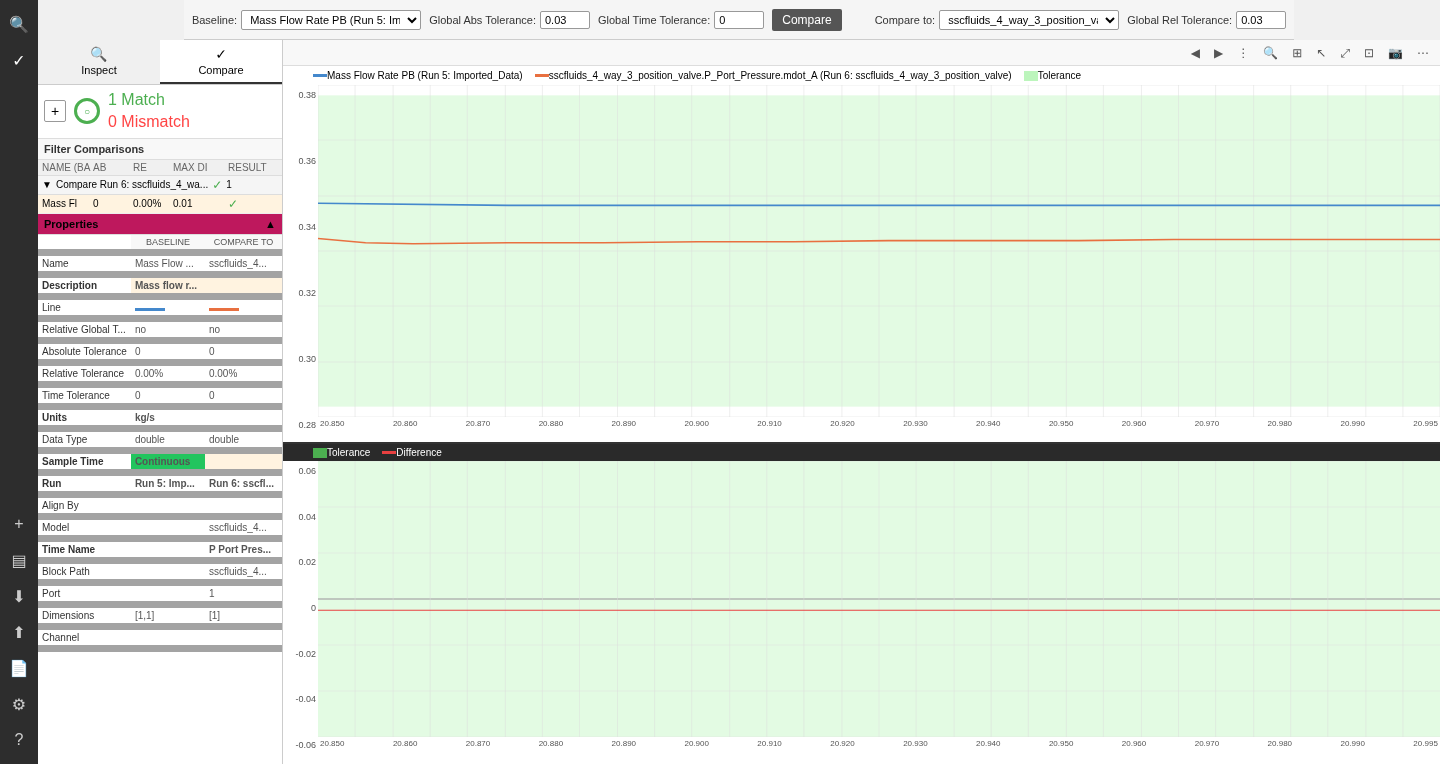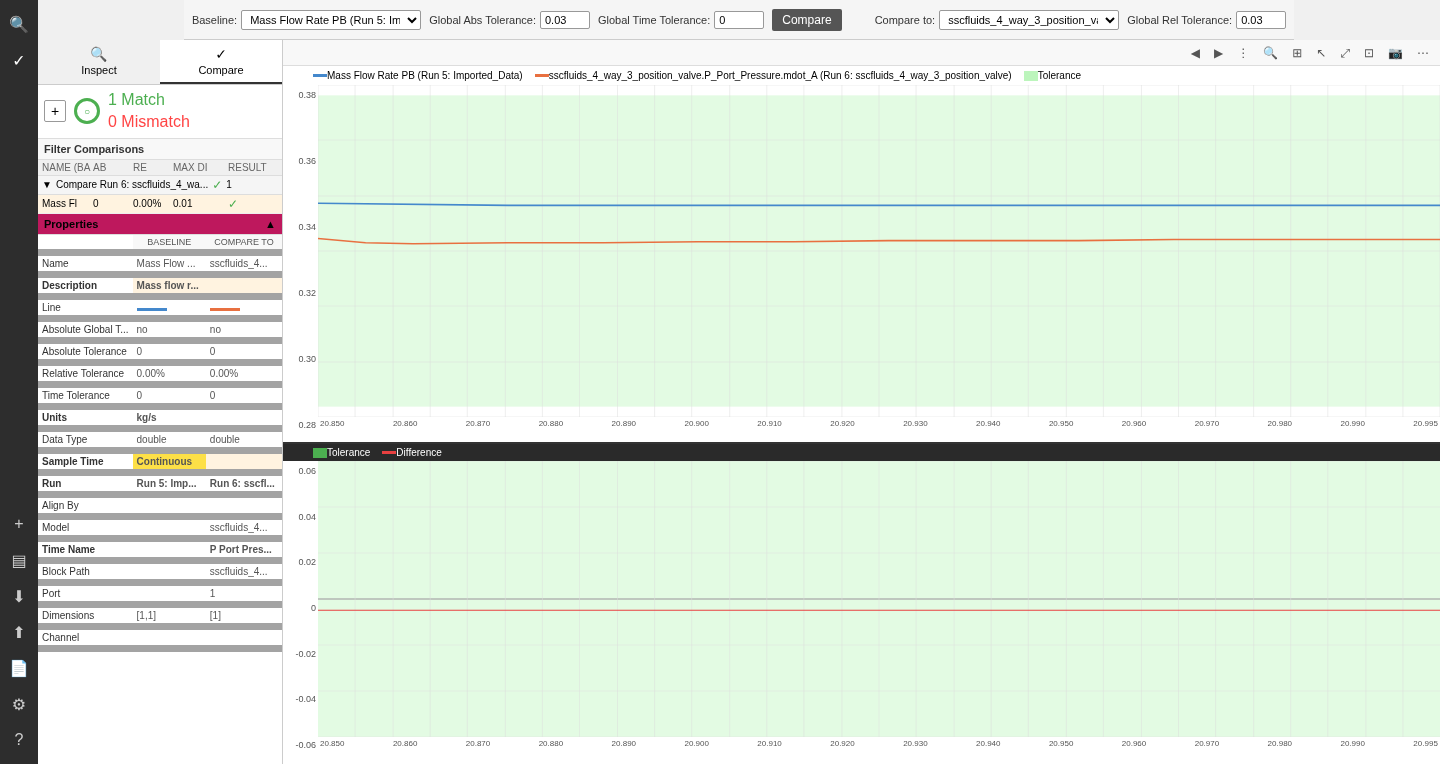--- a/index.html
+++ b/index.html
@@ -266,21 +266,21 @@
               <td>Description</td>
               <td style="background:#fff3e0">Mass flow r...</td>
               <td style="background:#fff3e0"></td>
             </tr>
             <tr>
               <td>Line</td>
               <td><span class="line-swatch line-blue"></span></td>
               <td><span class="line-swatch line-orange"></span></td>
             </tr>
             <tr>
-              <td>Absolute Global T...</td>
+              <td>Relative Global T...</td>
               <td>no</td>
               <td>no</td>
             </tr>
             <tr>
               <td>Absolute Tolerance</td>
               <td>0</td>
               <td>0</td>
             </tr>
             <tr>
               <td>Relative Tolerance</td>
@@ -297,21 +297,21 @@
               <td>kg/s</td>
               <td></td>
             </tr>
             <tr>
               <td>Data Type</td>
               <td>double</td>
               <td>double</td>
             </tr>
             <tr class="bold-row">
               <td>Sample Time</td>
-              <td style="background:#fde047">Continuous</td>
+              <td style="background:#22c55e">Continuous</td>
               <td style="background:#fff3e0"></td>
             </tr>
             <tr class="bold-row">
               <td>Run</td>
               <td>Run 5: Imp...</td>
               <td>Run 6: sscfl...</td>
             </tr>
             <tr>
               <td>Align By</td>
               <td></td>

